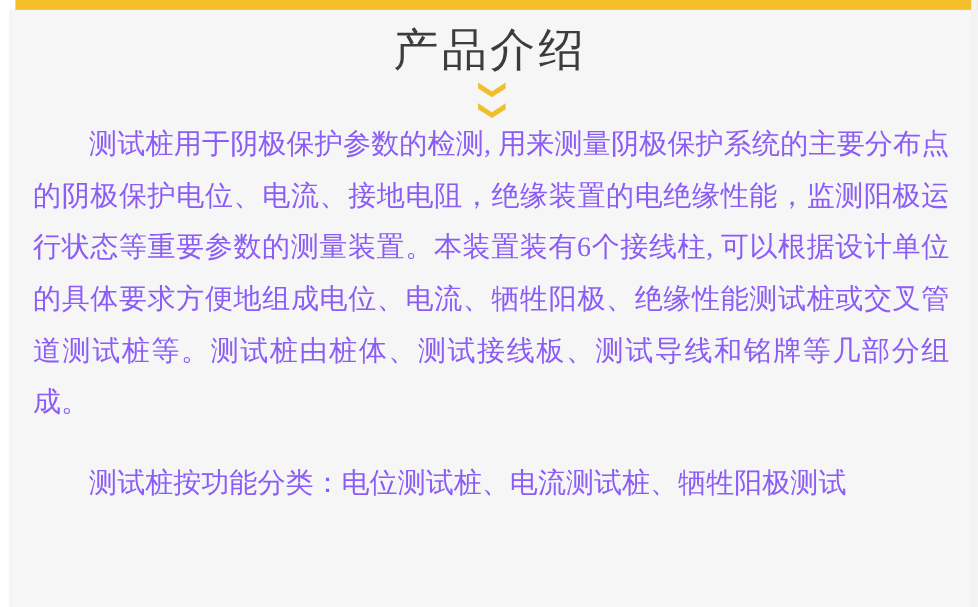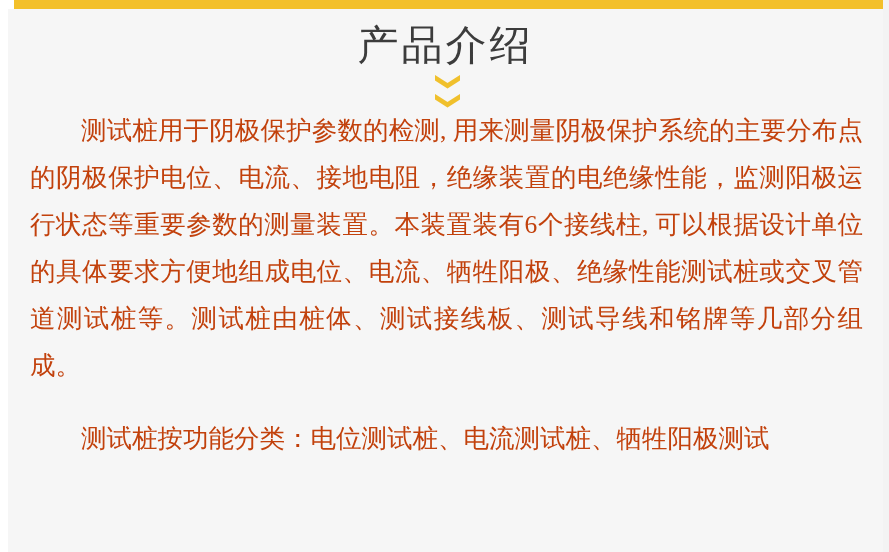--- a/index.html
+++ b/index.html
@@ -78,21 +78,21 @@
     color: #f0c02c;
     font-size: 25px;
     font-family: "DejaVu Sans", sans-serif;
     letter-spacing: -2px;
   }
   .body-text {
     margin: 0;
     padding: 0 20px 0 22px;
     font-size: 25.5px;
     line-height: 47px;
-    color: #c2410c;
+    color: #8b5cf6;
     text-align: justify;
     text-justify: inter-ideograph;
     font-family: "Liberation Serif", serif;
   }
   .para {
     text-indent: 2em;
     margin: 0;
   }
   .para.p1 {
     margin-top: 2px;

